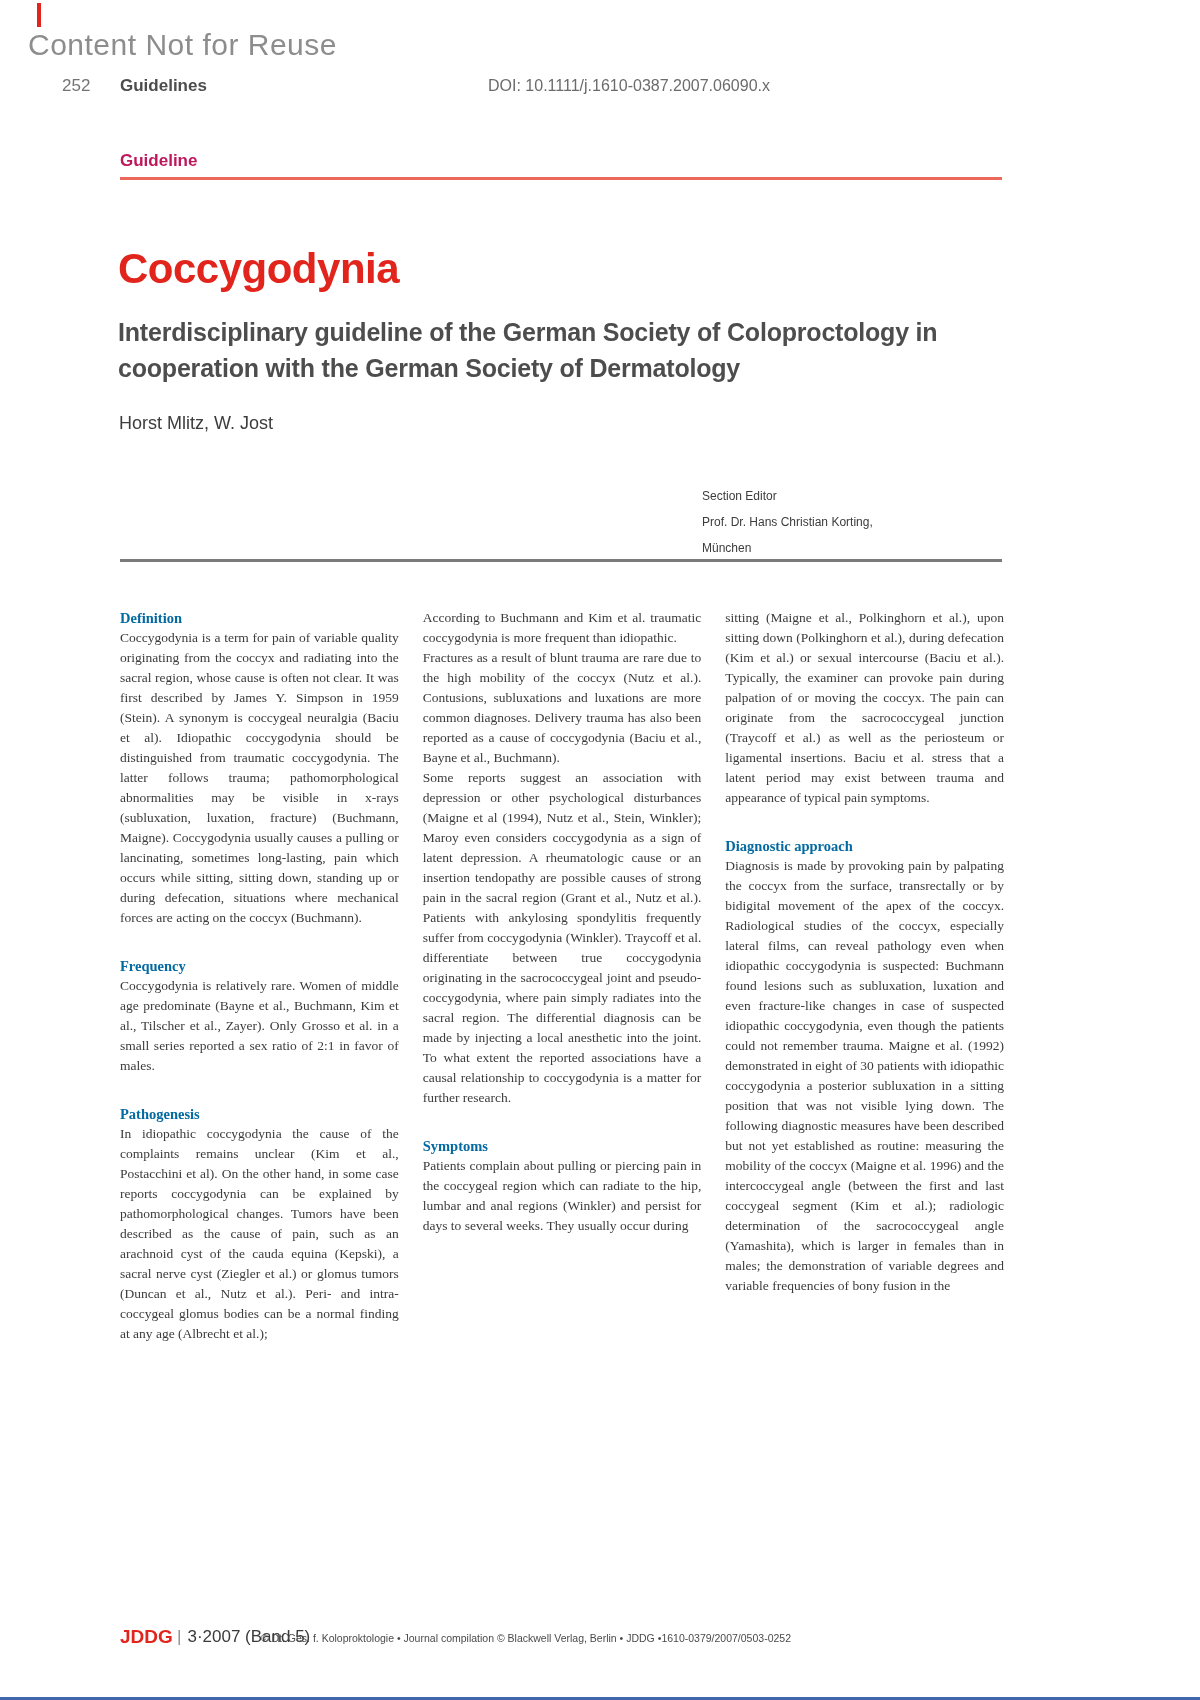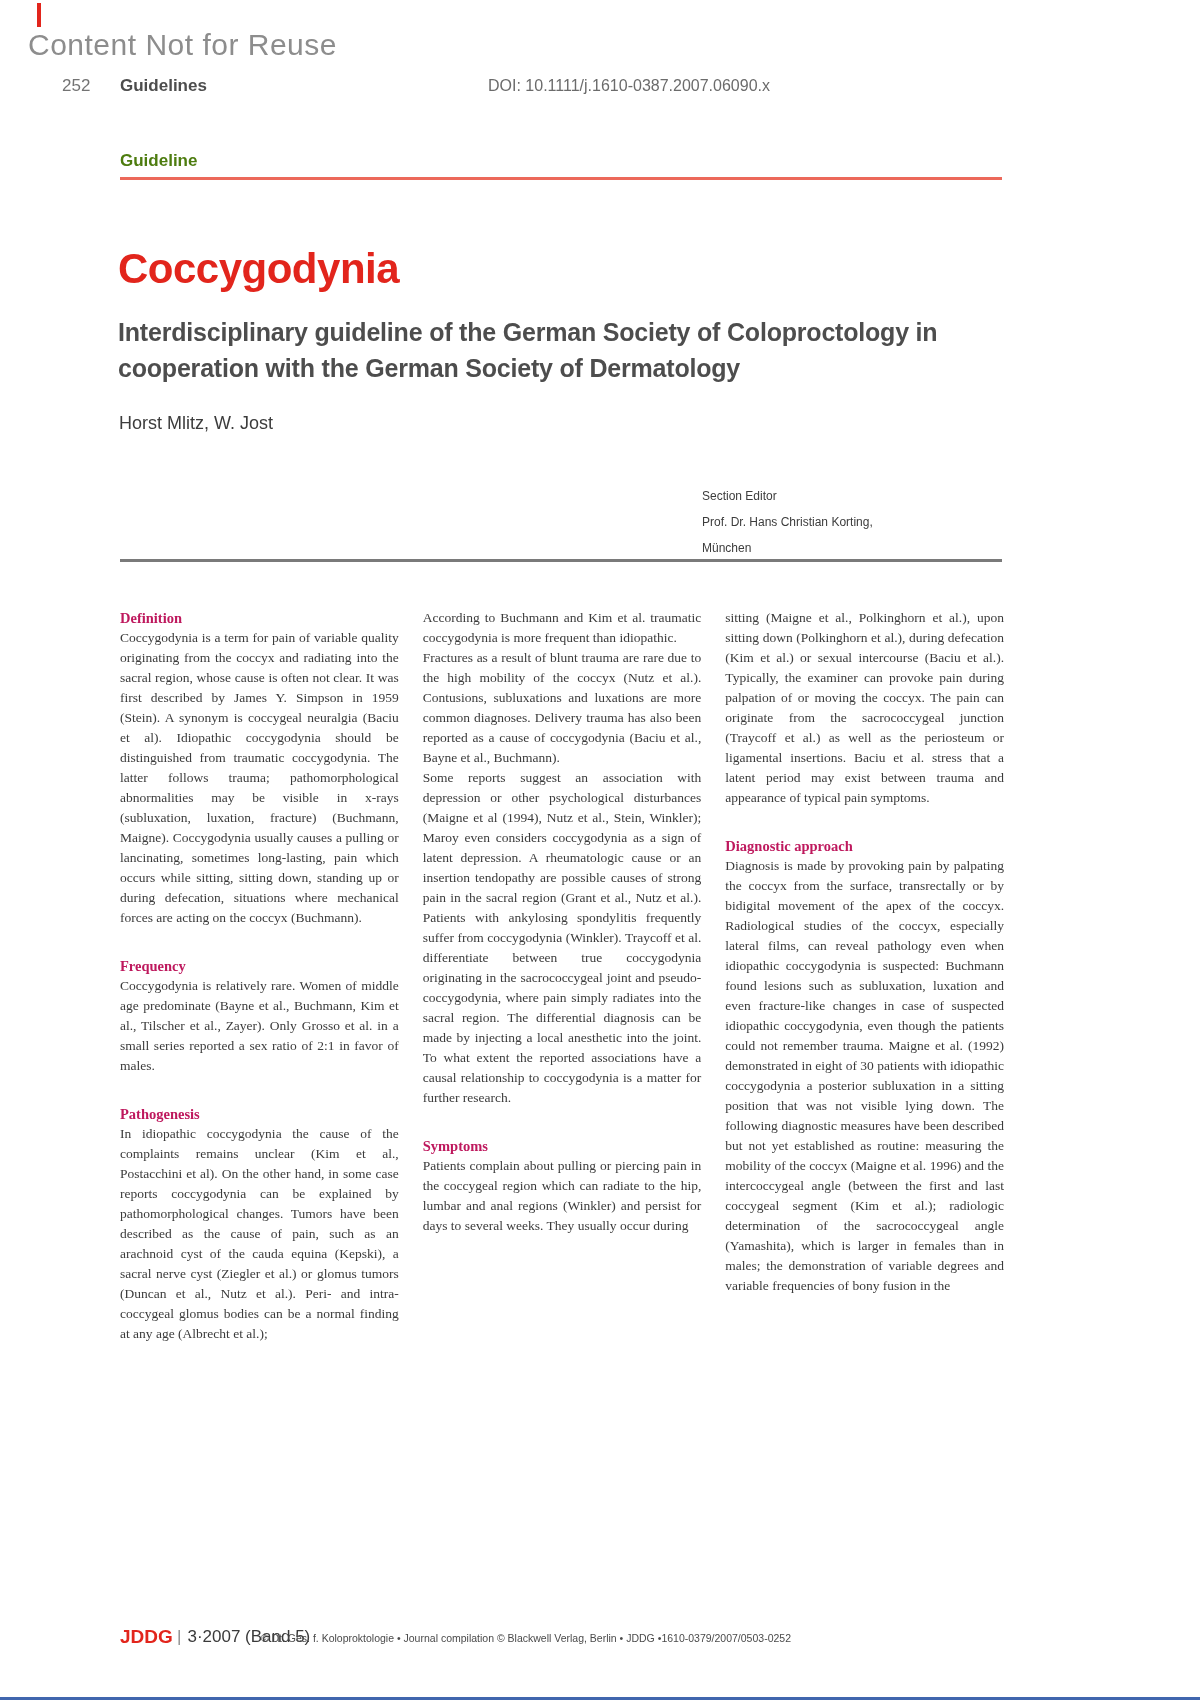--- a/index.html
+++ b/index.html
@@ -12,21 +12,21 @@
 
   .watermark{
     position:absolute;left:28px;top:28px;font-size:30px;color:#8d8d8d;
     letter-spacing:.5px;font-weight:400;
   }
   .page-header{position:absolute;left:0;top:76px;width:968px;height:22px;}
   .page-number{position:absolute;left:62px;top:0;font-size:17px;color:#737373;}
   .section-label{position:absolute;left:120px;top:0;font-size:17px;font-weight:bold;color:#4d4d4d;}
   .doi{position:absolute;right:198px;top:1px;font-size:16px;color:#6b6b6b;}
 
-  .kicker{position:absolute;left:120px;top:151px;font-size:17px;font-weight:bold;color:#4d7c0f;}
+  .kicker{position:absolute;left:120px;top:151px;font-size:17px;font-weight:bold;color:#be185d;}
   .kicker-rule{position:absolute;left:120px;top:177px;width:882px;height:3px;background:var(--salmon,#ec685a);}
 
   .title{
     position:absolute;left:118px;top:245px;font-size:42px;font-weight:bold;
     color:var(--accent-title,#e2251c);letter-spacing:-0.5px;
   }
   .subtitle{
     position:absolute;left:118px;top:314px;width:890px;font-size:25px;font-weight:bold;
     color:#4d4d4d;line-height:36px;letter-spacing:-0.2px;
   }
@@ -35,21 +35,21 @@
   .section-editor{position:absolute;left:702px;top:483px;font-size:12px;color:#3c3c3c;line-height:26px;}
   .top-rule{position:absolute;left:120px;top:559px;width:882px;height:3px;background:#7a7a7a;}
 
   .columns{
     position:absolute;left:120px;top:608px;width:884px;height:960px;
     display:flex;gap:24px;overflow:hidden;
   }
   .column{flex:1 1 0;min-width:0;font-family:"Liberation Serif", serif;
     font-size:13.5px;line-height:20px;color:#3b3b3b;text-align:justify;}
   .column .block + .block{margin-top:28px;}
-  .column h3{margin:0;font-size:14.5px;line-height:20px;font-weight:bold;color:#be185d;}
+  .column h3{margin:0;font-size:14.5px;line-height:20px;font-weight:bold;color:#0369a1;}
   .column p{margin:0;}
 
   .page-footer{position:absolute;left:0;top:1626px;width:988px;height:24px;}
   .journal-logo{position:absolute;left:120px;top:0;font-size:19px;font-weight:bold;color:var(--accent,#e2251c);}
   .journal-issue{position:absolute;left:177px;top:1px;font-size:17px;color:#3a3a3a;}
   .issue-divider{color:#8d8d8d;font-weight:normal;padding-right:6px;}
   .copyright{position:absolute;right:197px;top:6px;font-size:10.5px;color:#4a4a4a;}
 </style>
 </head>
 <body style="--accent: #e2251c; --accent-title: #e2251c; --salmon: #ec685a; --blue-line: #4066ae;">

